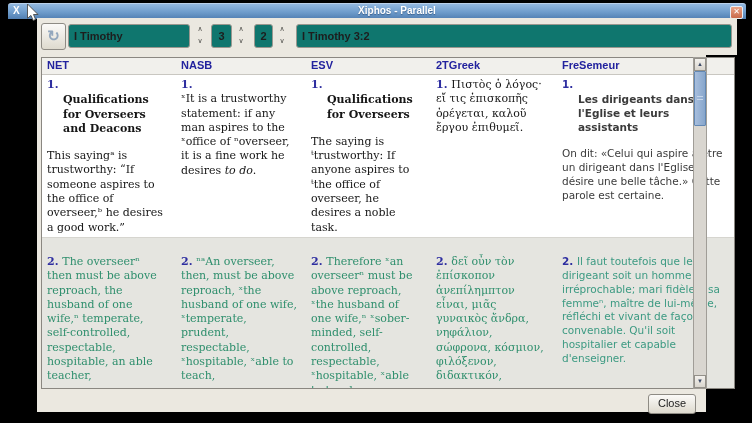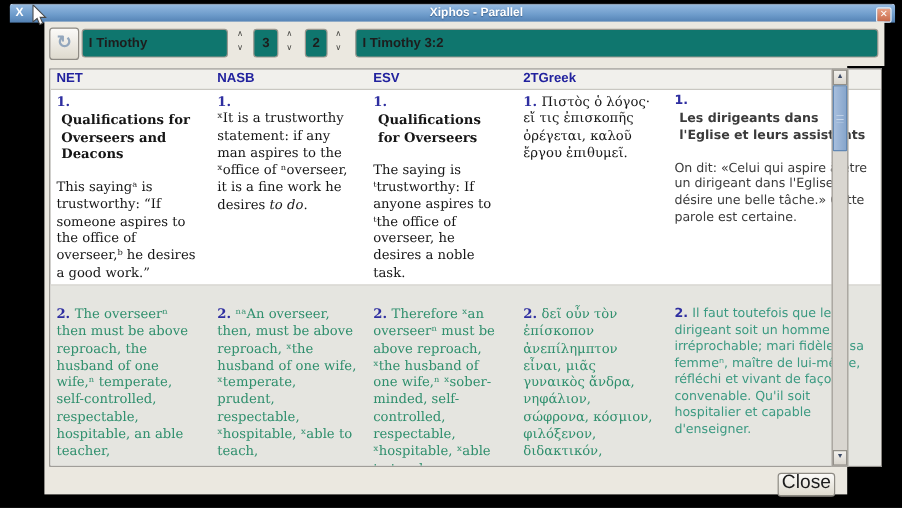--- a/index.html
+++ b/index.html
@@ -46,42 +46,42 @@
   .vrow1{min-height:131px;} .vrow2{min-height:102px;background:#e5e5e0;
     border-top:1px solid #d6d5cf;border-bottom:1px solid #d6d5cf;}
   .vrow3{min-height:82px;}
   .cell{padding:3px 9px 2px 5px;overflow:hidden;}
   .serif{font-family:"DejaVu Serif","Liberation Serif",serif;font-size:11px;
     line-height:1.3;color:#161616;}
   .sans{font-family:"DejaVu Sans","Liberation Sans",sans-serif;font-size:10.5px;
     line-height:1.32;color:#3b3b3b;}
   .vnum-line,.vnum{color:#2e2ea0;font-weight:bold;}
   .vnum-line:empty,.vheading:empty{display:none;}
-  .vheading{font-weight:bold;margin:1px 0 13px 4px;}
+  .vheading{font-weight:bold;margin:1px 0 13px 16px;}
   .vtext{margin:0;}
   .vrow2 .cell{color:#2f8f6d;margin-top:14px;}
   .vrow2 .sans{color:#3c9a82;}
 
   
   .vscroll{position:absolute;left:656px;top:2px;width:14px;height:332px;background:#d9d6d0;
     border:1px solid #a09d97;box-sizing:border-box;}
   .scroll-btn{position:absolute;left:0;width:12px;height:13px;background:linear-gradient(#f3f1ed,#d9d5cd);
     border:1px solid #939089;box-sizing:border-box;text-align:center;font-size:6px;
     line-height:11px;color:#3c4a66;}
   .sb-up{top:0;} .sb-down{bottom:0;}
   .scroll-thumb{position:absolute;left:0;top:13px;width:12px;height:55px;
     background:linear-gradient(90deg,#a7bedd,#87a6cc);border:1px solid #6288b4;
     box-sizing:border-box;border-radius:1px;}
   .thumb-grip{position:absolute;left:2px;right:2px;top:24px;height:6px;
     background:repeating-linear-gradient(#c6d6ea 0,#c6d6ea 1px,transparent 1px,transparent 3px);}
 
   
   .close-btn{position:absolute;left:611px;top:339px;width:46px;height:18px;
     border:1px solid #8e8b84;border-radius:3px;background:linear-gradient(#fbfaf8,#dedace);
-    font-size:16px;color:#1d1d1d;text-align:center;line-height:16px;}
+    font-size:11px;color:#1d1d1d;text-align:center;line-height:16px;}
 </style>
 </head>
 <body>
 
 <div class="stage">
 
   <div class="titlebar">
     <span class="window-icon">X</span>
     <div class="title-text">Xiphos - Parallel</div>
     <div class="win-close">✕</div>
@@ -115,20 +115,21 @@
   </div>
 
   <div class="bodyarea">
     <div class="table">
 
       <div class="hrow">
         <div class="hcell">NET</div>
         <div class="hcell">NASB</div>
         <div class="hcell">ESV</div>
         <div class="hcell">2TGreek</div>
+        <div class="hcell">FreSemeur</div>
       </div>
 
       <div class="vrow vrow1">
         <div class="cell serif">
           <div class="vnum-line">1.</div>
           <div class="vheading">Qualifications for Overseers and Deacons</div>
           <p class="vtext"><span class="vnum"></span><span>This sayingᵃ is trustworthy: “If someone aspires to the office of overseer,ᵇ he desires a good work.”</span><i></i><span></span></p>
         </div>
         <div class="cell serif">
           <div class="vnum-line">1.</div>

